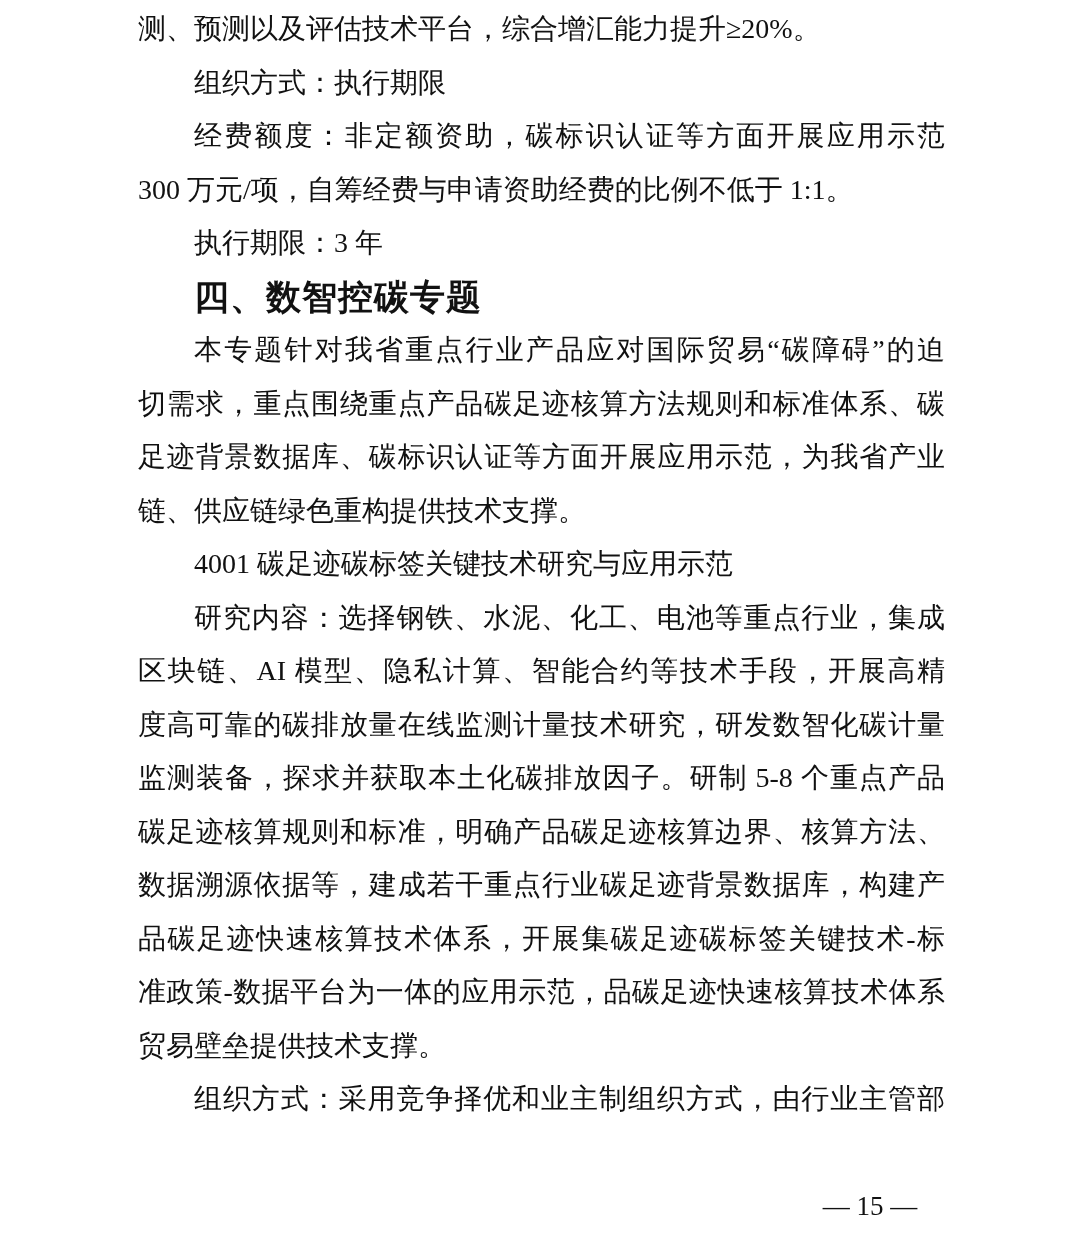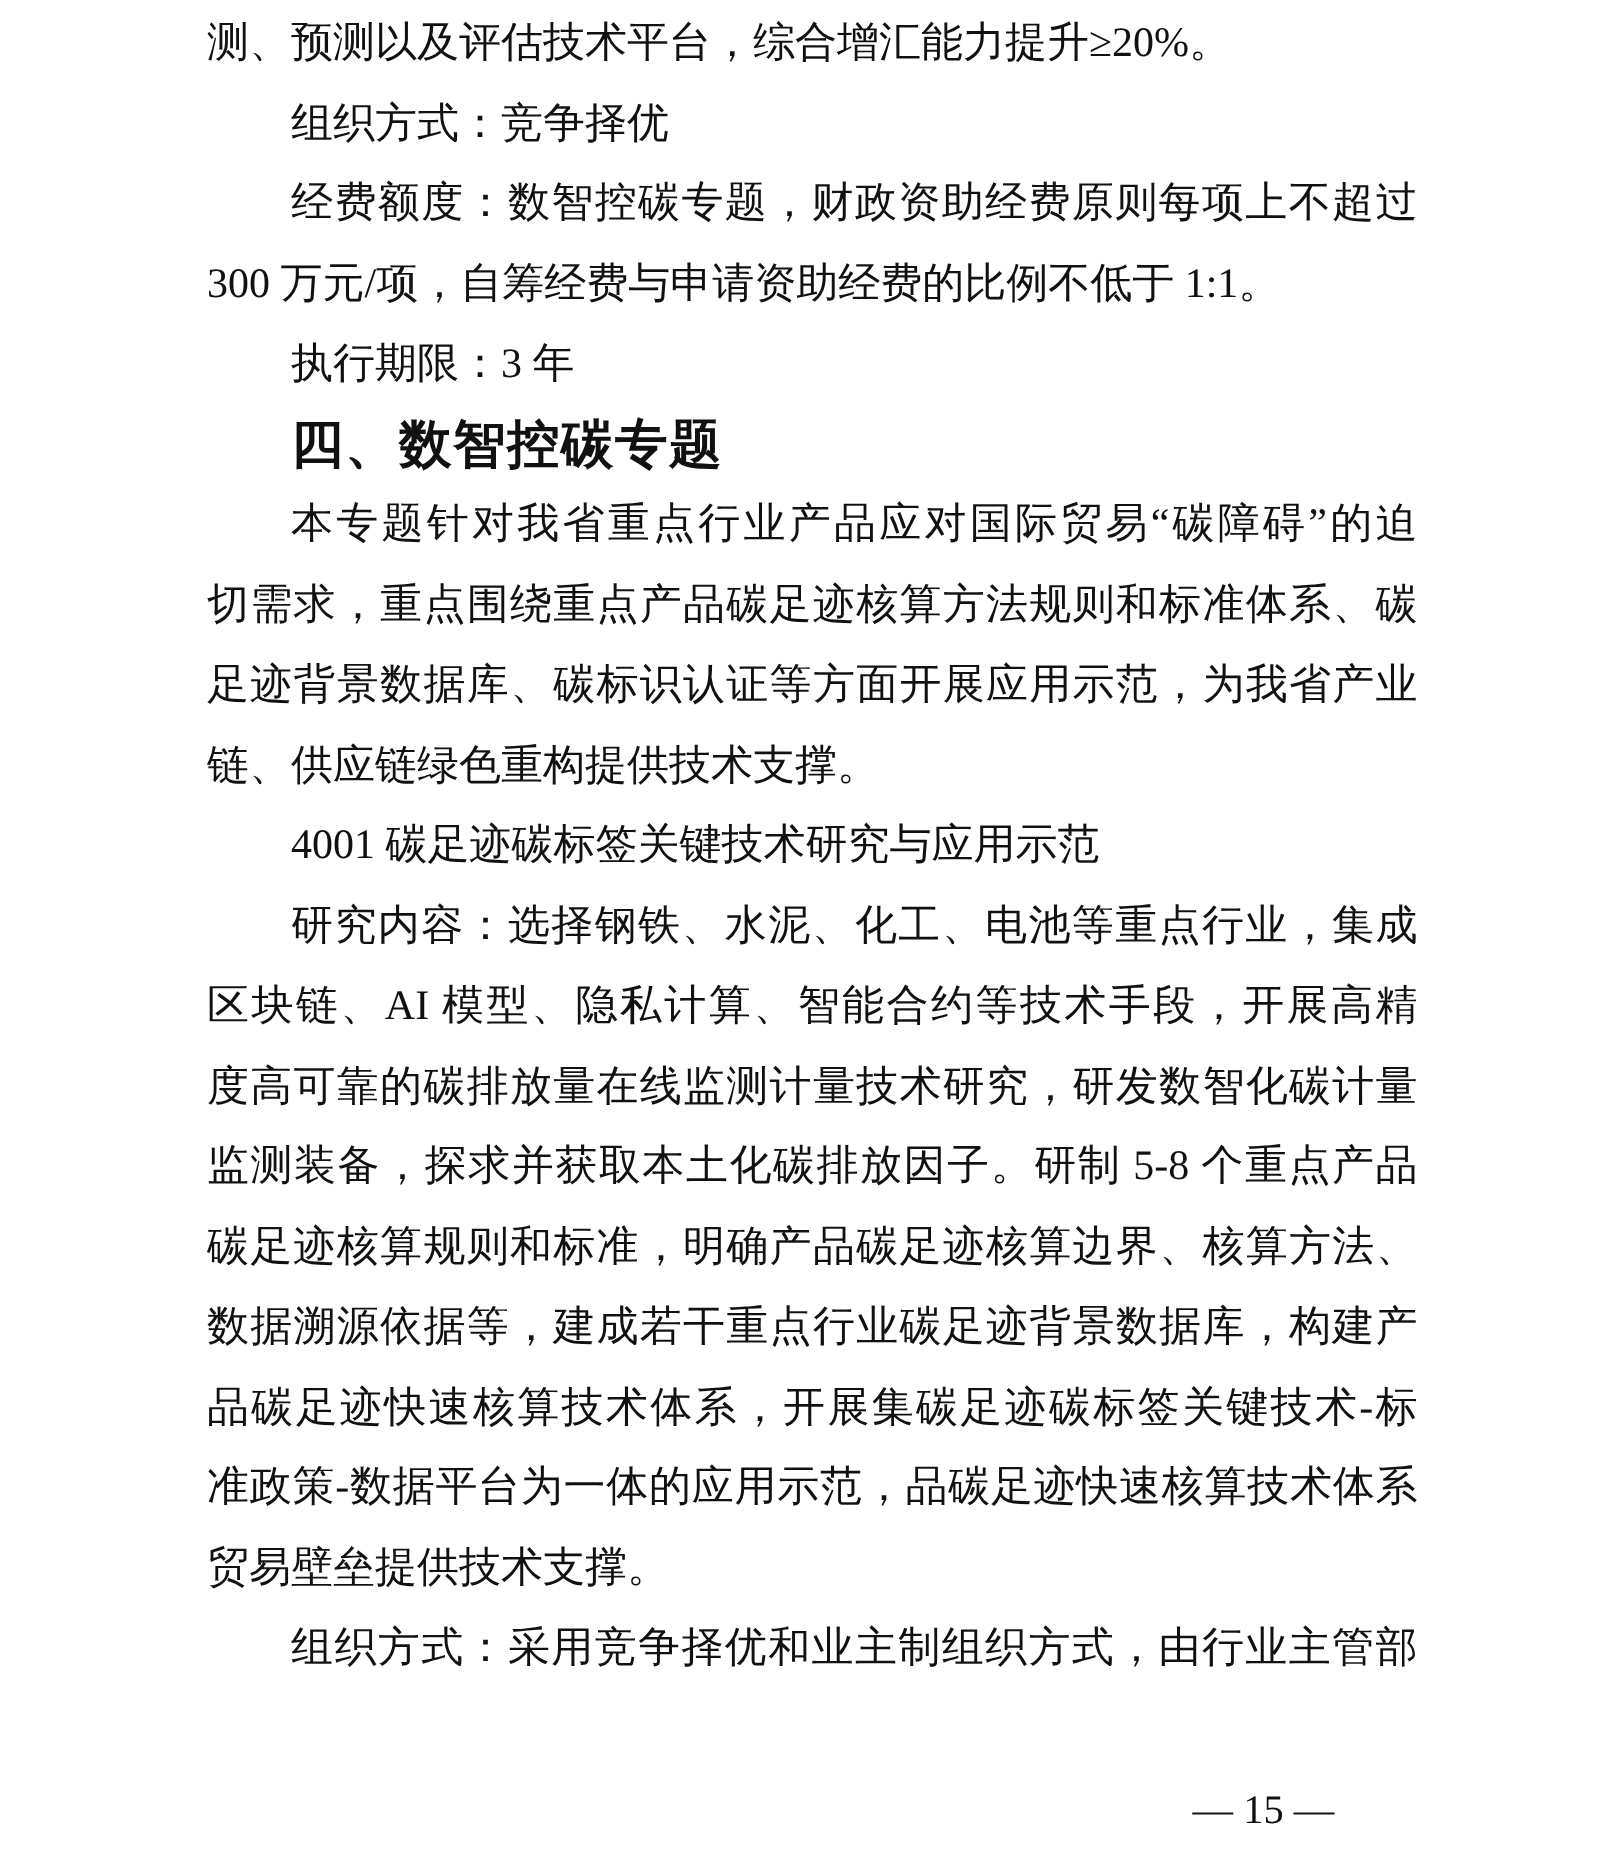--- a/index.html
+++ b/index.html
@@ -42,33 +42,34 @@
     font-family: "Liberation Sans", sans-serif;
     font-weight: bold;
     font-size: 35px;
     letter-spacing: 1px;
   }
   .page-number {
     position: absolute;
     left: 795px;
     top: 1189px;
     width: 150px;
+    text-align: center;
     font-size: 27px;
     line-height: 34px;
     color: #111111;
   }
 </style>
 </head>
 <body>
 
 <div class="page">
   <div class="doc">
     <div class="ln">测、预测以及评估技术平台，综合增汇能力提升≥20%。</div>
-    <div class="ln ind">组织方式：竞争择优</div>
-    <div class="ln ind j">经费额度：数智控碳专题，财政资助经费原则每项上不超过</div>
+    <div class="ln ind">组织方式：执行期限</div>
+    <div class="ln ind j">经费额度：非定额资助，碳标识认证等方面开展应用示范</div>
     <div class="ln">300 万元/项，自筹经费与申请资助经费的比例不低于 1:1。</div>
     <div class="ln ind">执行期限：3 年</div>
     <div class="ln ind b">四、数智控碳专题</div>
     <div class="ln ind j">本专题针对我省重点行业产品应对国际贸易“碳障碍”的迫</div>
     <div class="ln j">切需求，重点围绕重点产品碳足迹核算方法规则和标准体系、碳</div>
     <div class="ln j">足迹背景数据库、碳标识认证等方面开展应用示范，为我省产业</div>
     <div class="ln">链、供应链绿色重构提供技术支撑。</div>
     <div class="ln ind">4001 碳足迹碳标签关键技术研究与应用示范</div>
     <div class="ln ind j">研究内容：选择钢铁、水泥、化工、电池等重点行业，集成</div>
     <div class="ln j">区块链、AI 模型、隐私计算、智能合约等技术手段，开展高精</div>

